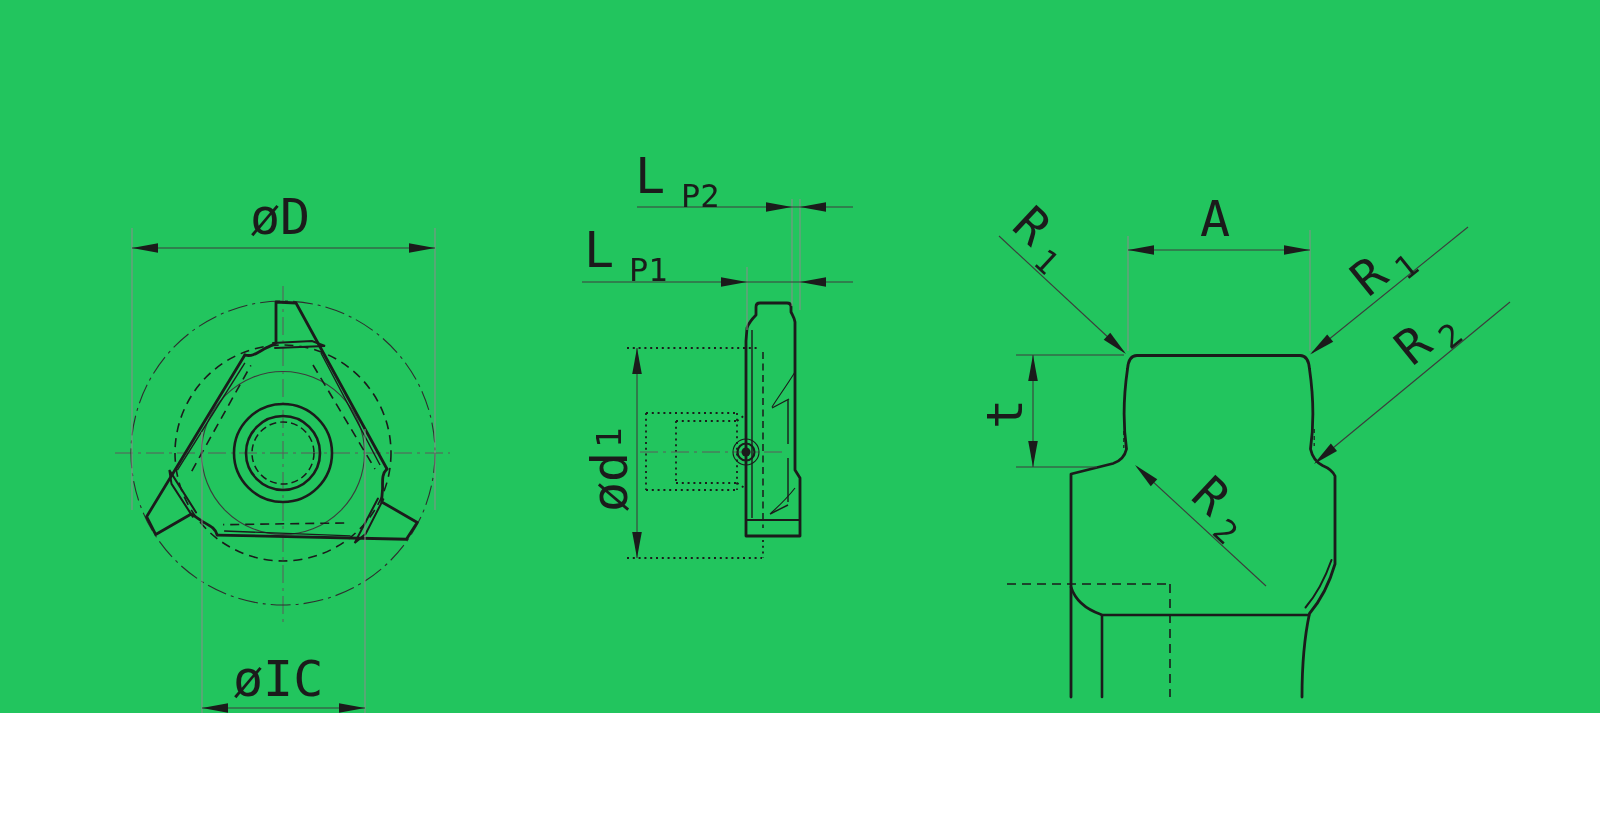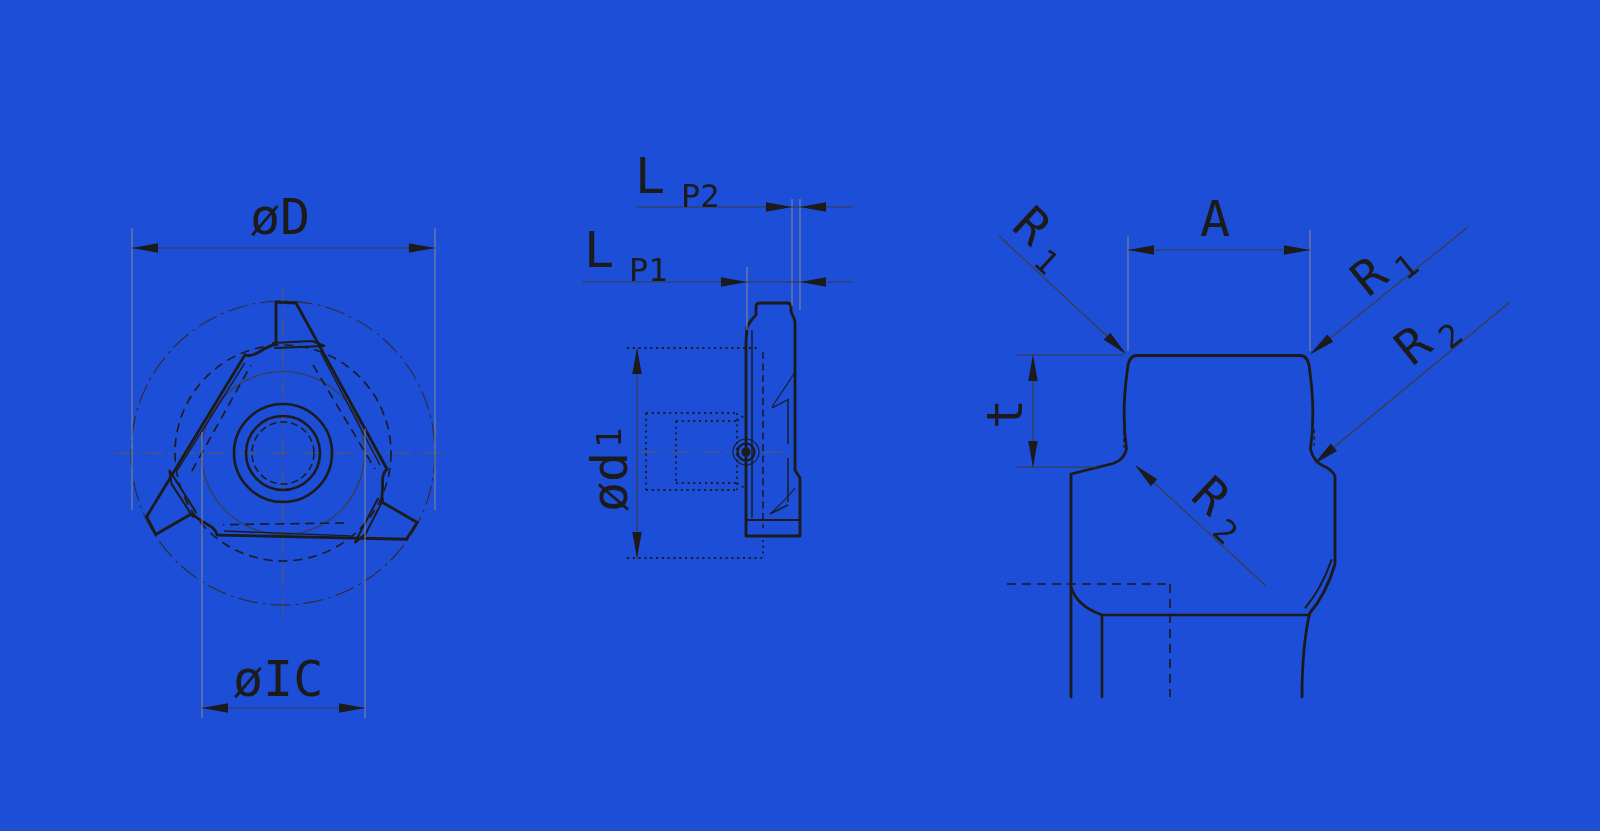--- a/index.html
+++ b/index.html
@@ -1,16 +1,16 @@
 <!DOCTYPE html>
 <html><head>
 <meta charset="utf-8">
 <style>
   html,body{margin:0;padding:0;background:#ffffff;}
-  .stage{position:relative;width:1600px;height:831px;background:#1d4ed8;overflow:hidden;}
+  .stage{position:relative;width:1600px;height:713px;background:#22c55e;overflow:hidden;}
   svg{display:block;}
   .cad{font-family:"DejaVu Sans Mono",monospace;fill:#1b1b1b;}
   .lbl{font-size:50px;}
   .lbl48{font-size:48px;}
   .sub{font-size:32px;}
   .sub34{font-size:34px;}
   .thick{stroke:#1b1b1b;stroke-width:2.8;fill:none;stroke-linejoin:round;stroke-linecap:round;}
   .med{stroke:#1b1b1b;stroke-width:2;fill:none;stroke-linecap:round;}
   .med26{stroke:#1b1b1b;stroke-width:2.6;fill:none;stroke-linecap:round;}
   .inner{stroke:#1b1b1b;stroke-width:1.4;fill:none;}

